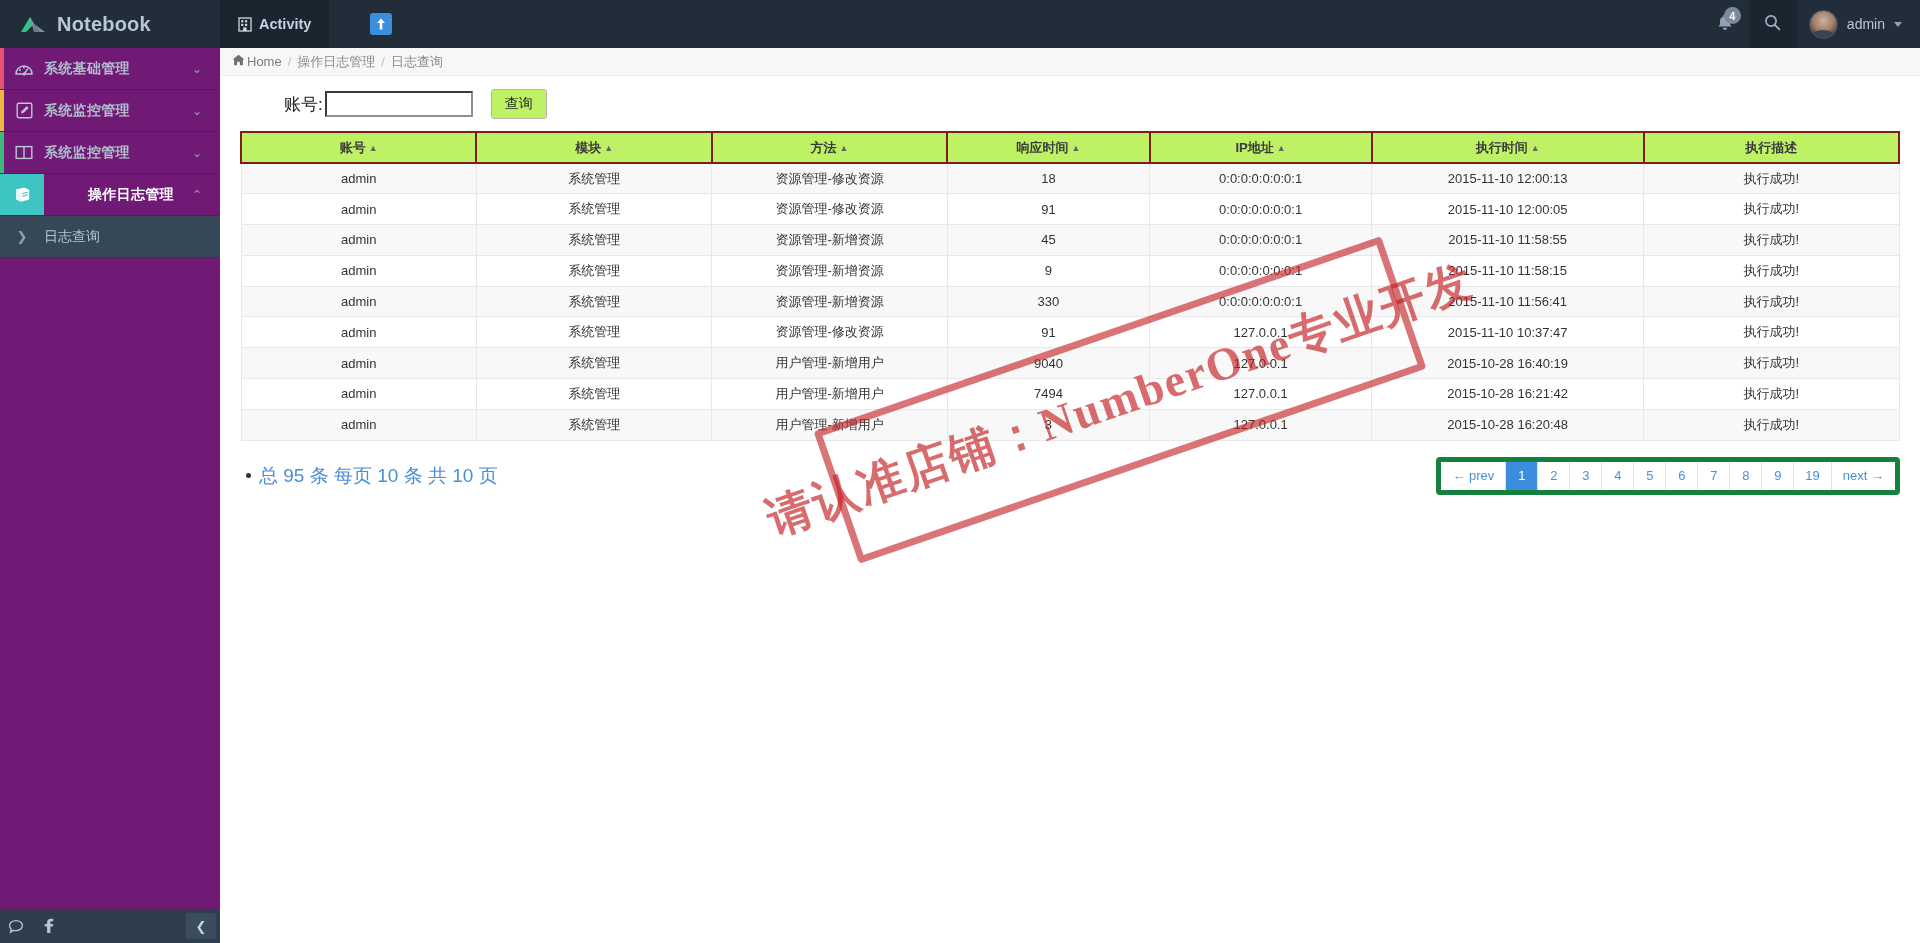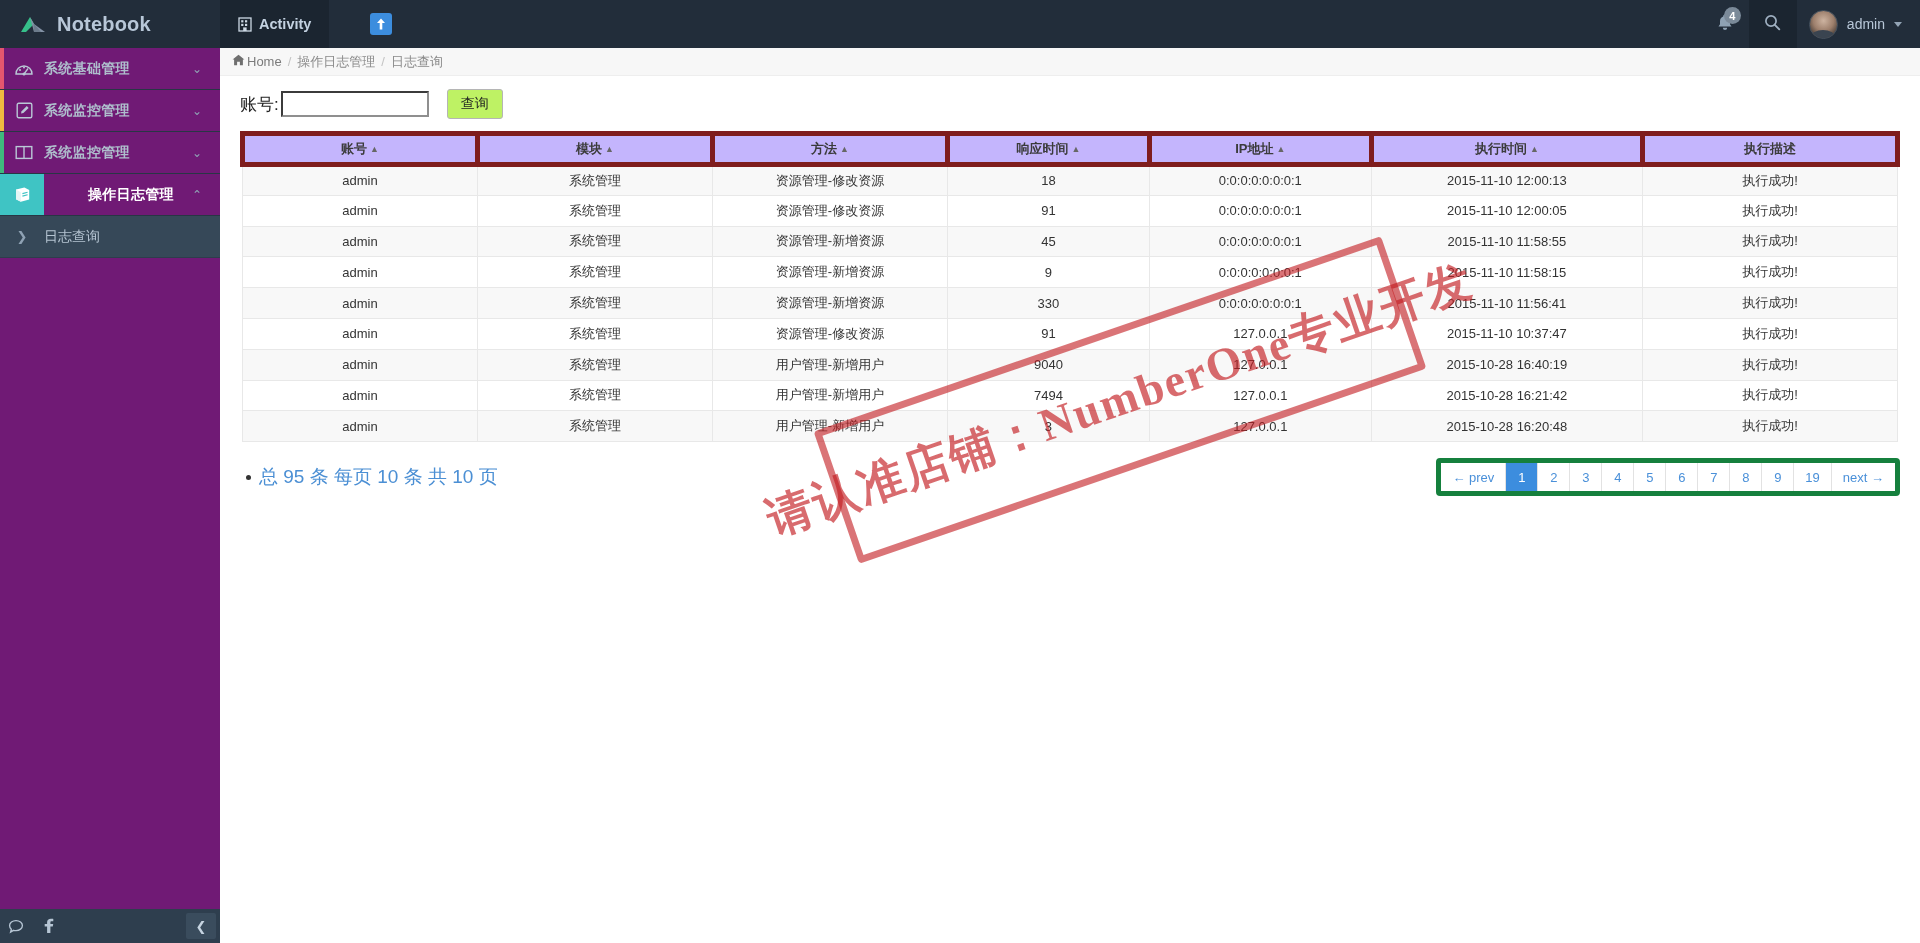--- a/index.html
+++ b/index.html
@@ -152,22 +152,22 @@
     border-bottom: 1px solid #eeeeee;
     display: flex; align-items: center; gap: 6px;
     padding-left: 12px;
     font-size: 13px; color: #8a8a8a;
   }
   #breadcrumb .home-link { color: #7b7b7b; display: flex; align-items: center; gap: 2px; cursor: pointer; }
   #breadcrumb .sep { color: #c3c3c3; }
   #breadcrumb .crumb { color: #8a8a8a; cursor: pointer; }
 
   #searchbar {
-    padding: 13px 12px 12px 20px;
-    display: flex; align-items: center; gap: 0;
+    padding: 13px 12px 12px 32px;
+    display: flex; align-items: center; gap: 0; margin-left: 32px;
   }
   #searchbar .lbl {
     font-size: 17px; color: #222; margin-right: 2px;
   }
   #acct-input {
     width: 148px; height: 26px;
     border: 2px inset #8f8f8f; border-radius: 0;
     font-size: 14px; padding: 0 3px;
     font-family: "Liberation Sans", sans-serif;
     background: #fff;
@@ -181,22 +181,22 @@
     font-family: "Liberation Sans", sans-serif;
   }
 
   #table-wrap { padding: 0 20px 0 20px; }
   table.log-table {
     width: 100%; border-collapse: collapse;
     font-size: 13px; color: #333;
     border: 1px solid #e0e0e0;
   }
   table.log-table thead th {
-    background: #c4b5fd;
-    border: 5px solid #7f1d1d;
+    background: #bef264;
+    border: 2px solid #7f1d1d;
     height: 31px;
     font-size: 13px; font-weight: bold; color: #3b3b3b;
     vertical-align: middle;
     cursor: pointer; white-space: nowrap;
   }
   table.log-table thead th .sortarrow {
     font-size: 9px; color: #666; margin-left: 3px; vertical-align: 1px;
   }
   table.log-table tbody td {
     border: 1px solid #e8e8e8;

